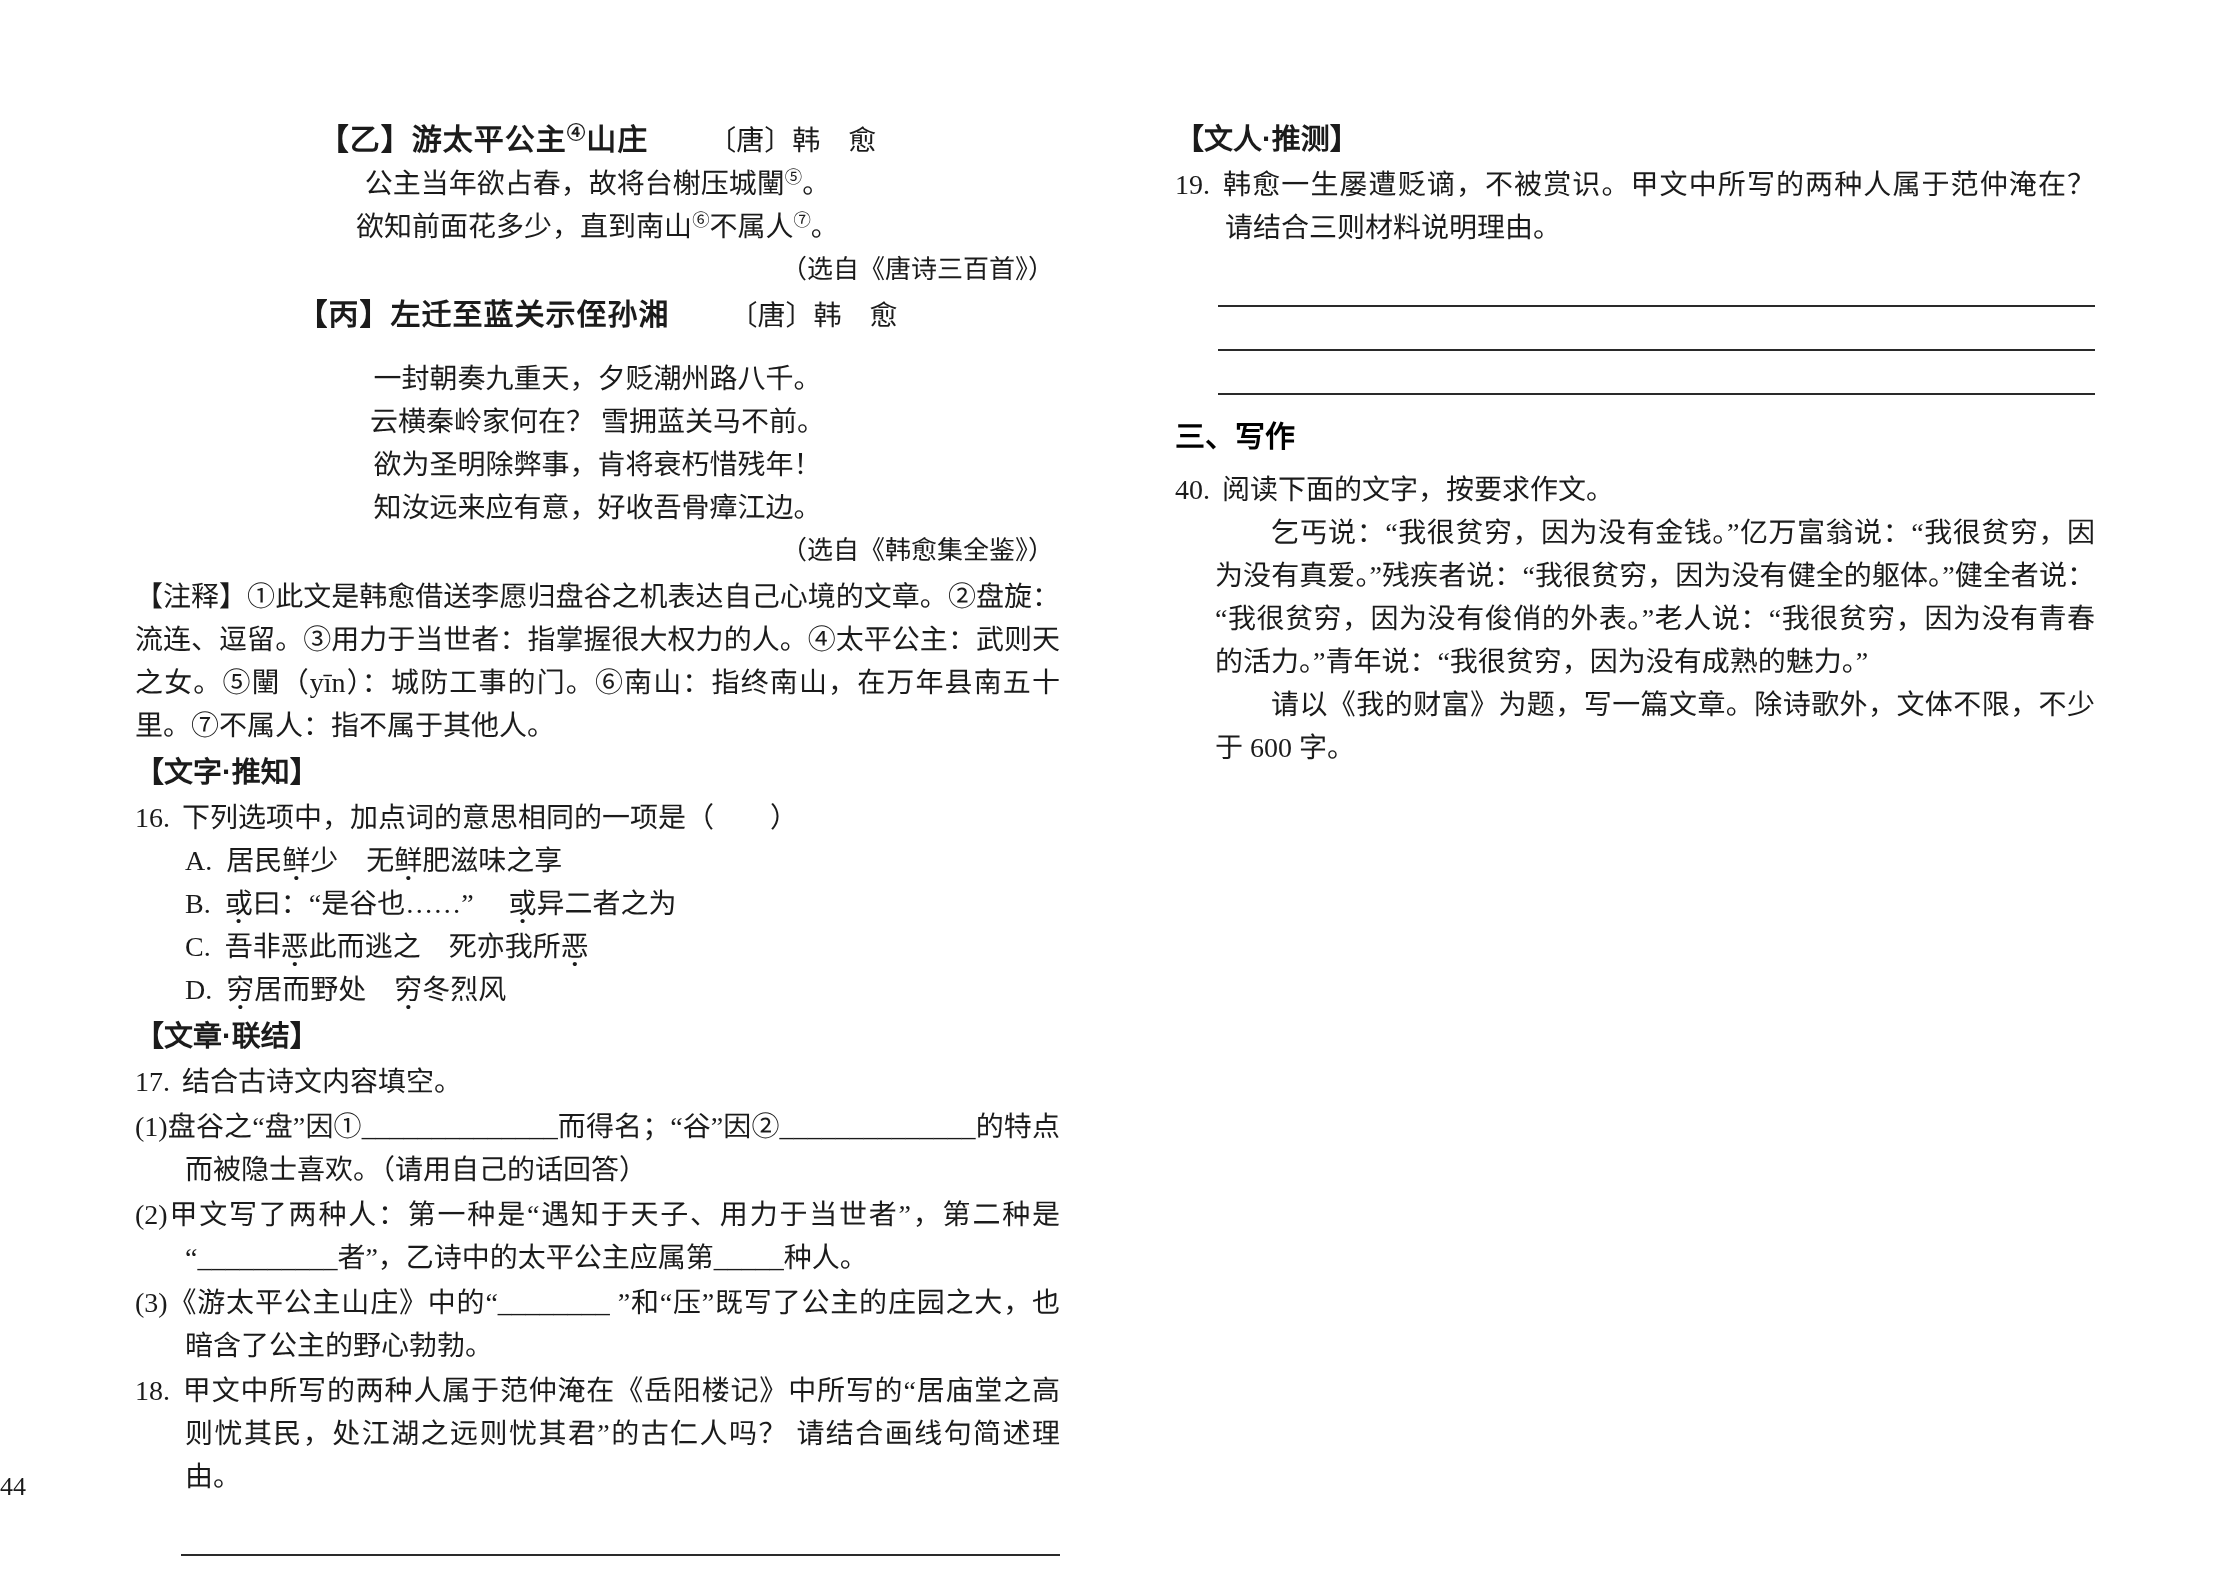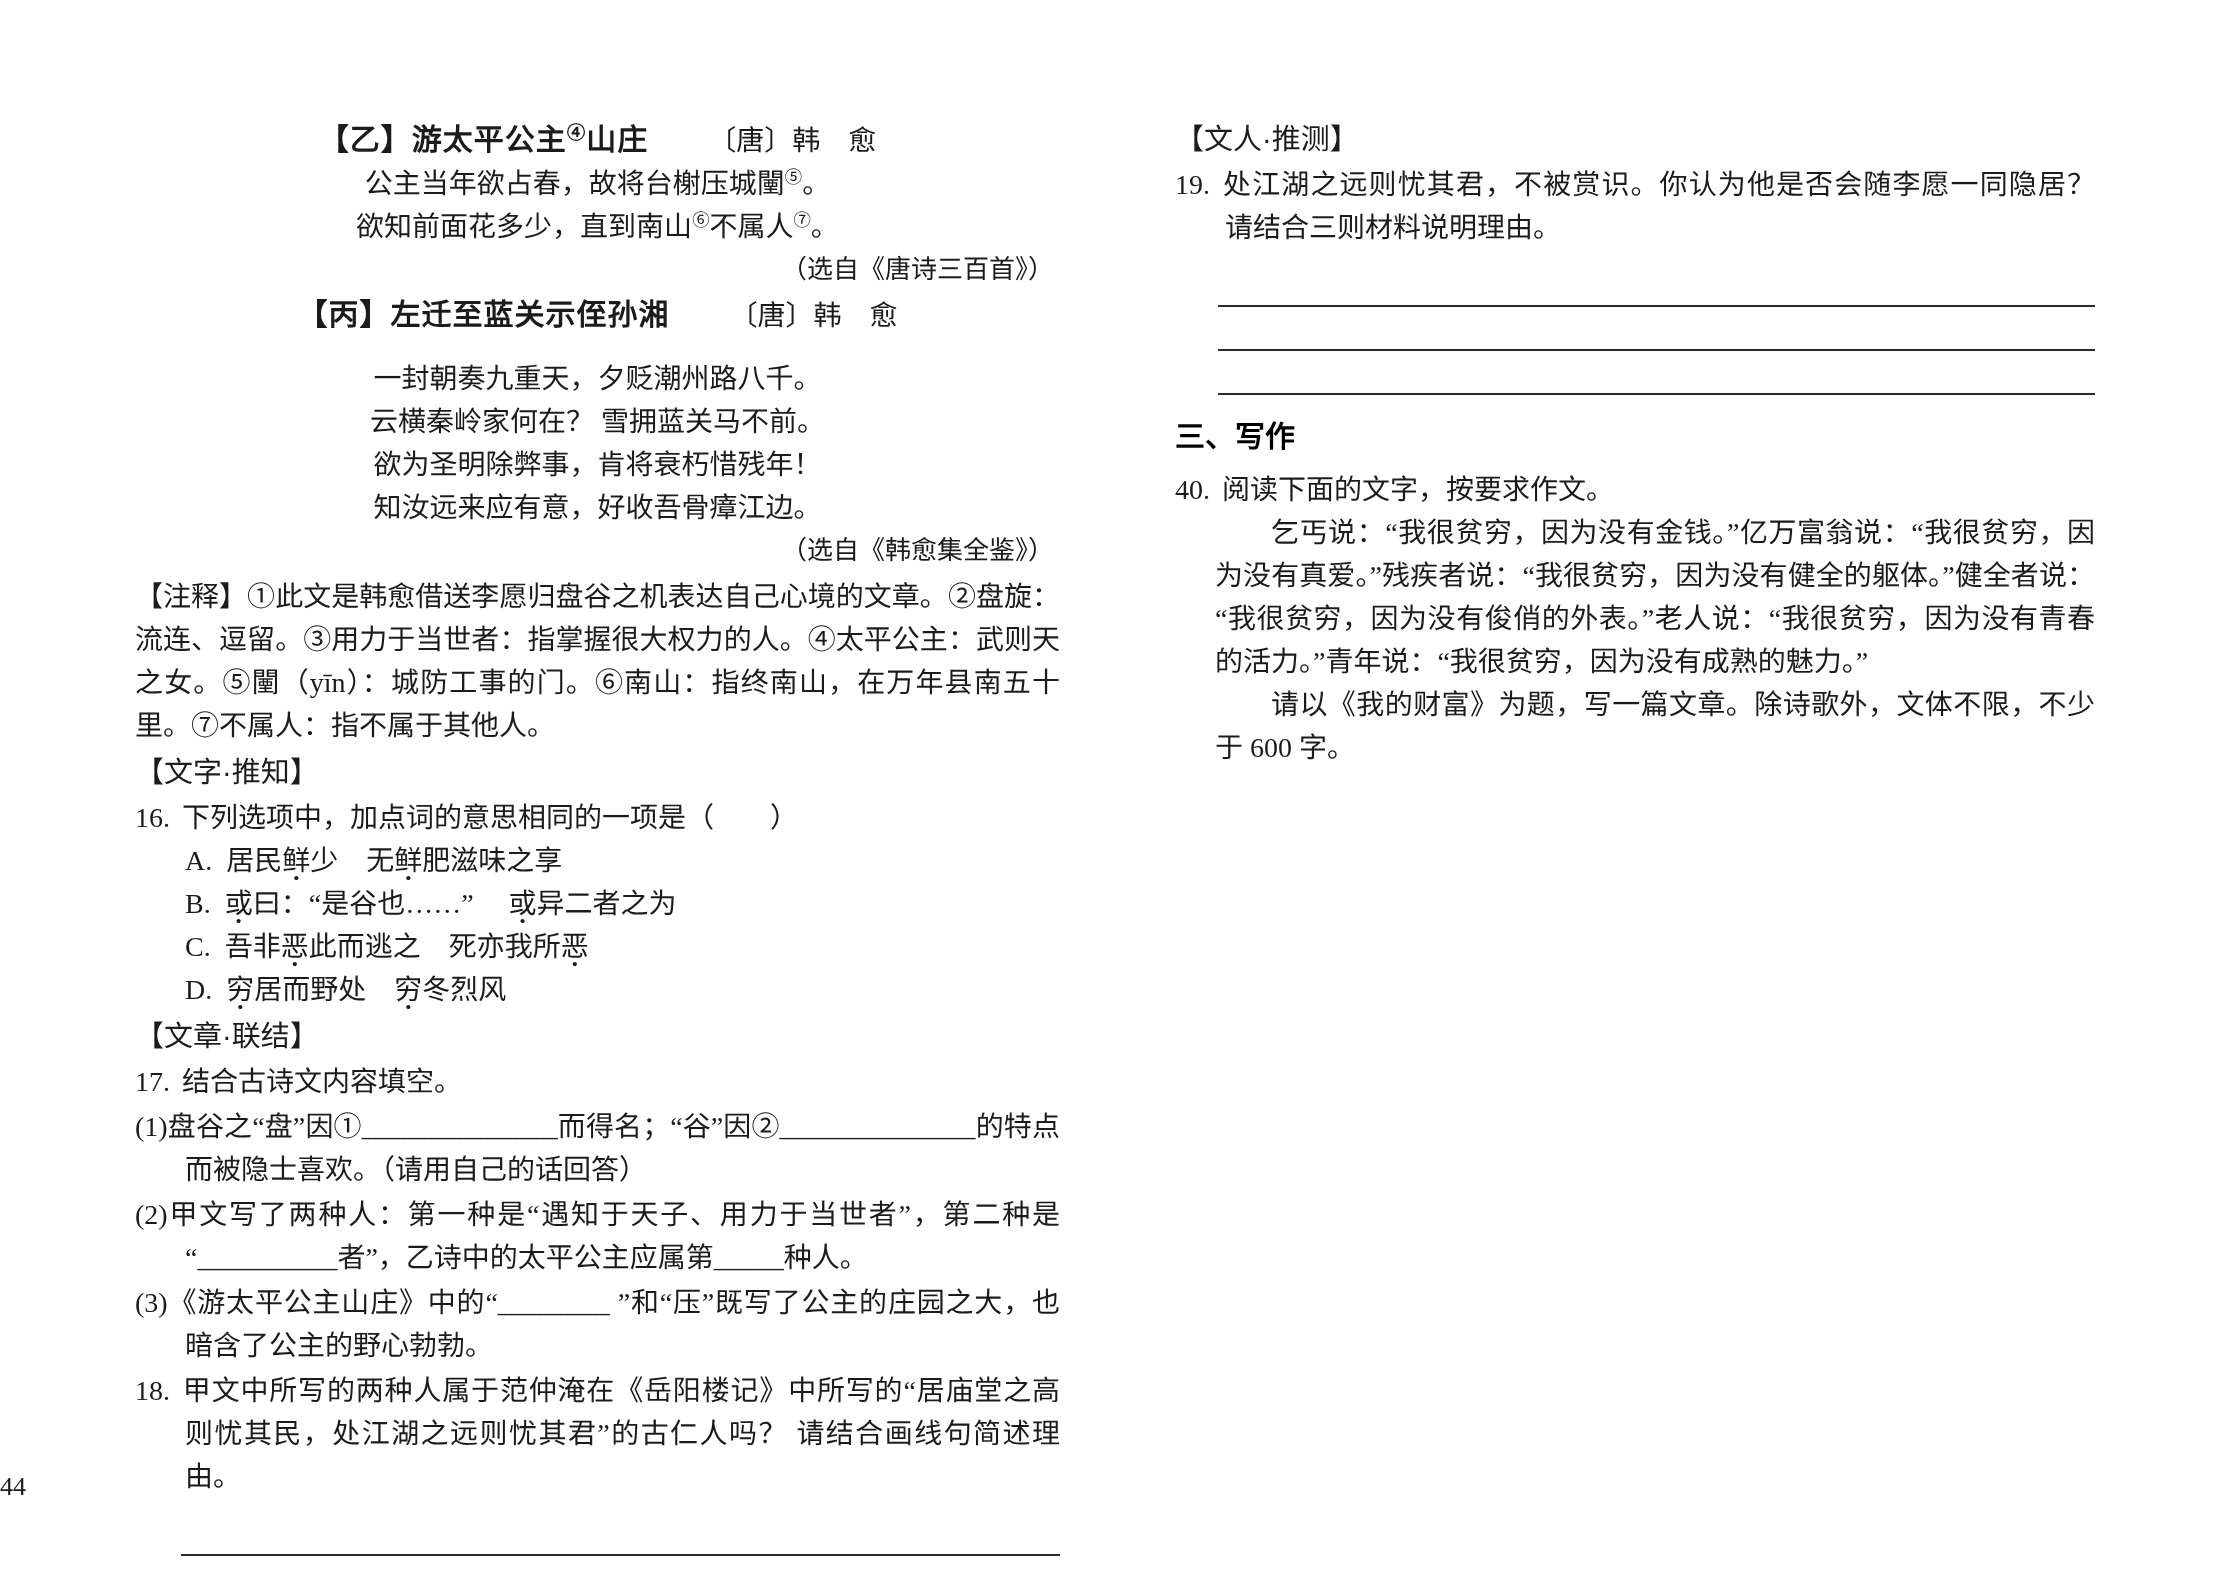--- a/index.html
+++ b/index.html
@@ -26,21 +26,21 @@
     letter-spacing: 1px;
   }
   .poem-author { font-size: 28px; margin-left: 60px; }
   .poem-line { text-align: center; }
   .poem-source { text-align: right; font-size: 26px; padding-right: 6px; }
 
   .notes { text-align: justify; margin-top: 3px; }
 
   .sec {
     font-family: "Liberation Sans", sans-serif;
-    font-weight: 400;
+    font-weight: 700;
     font-size: 29px;
     margin-top: 4px;
   }
   .sec-cyan {
     font-family: "Liberation Sans", sans-serif;
     font-weight: 700;
     font-size: 30px;
     margin-top: 20px;
   }
 
@@ -140,21 +140,21 @@
       <div class="answer-line"></div>
     </div>
 
   </div>
 
   <div class="col col-right">
 
     <div class="sec" style="margin-top:0;">【文人·推测】</div>
 
     <div class="q">
-      <span class="qnum">19.</span><span>处江湖之远则忧其君，不被赏识。你认为他是否会随李愿一同隐居？ 请结合三则材料说明理由。</span>
+      <span class="qnum">19.</span><span>韩愈一生屡遭贬谪，不被赏识。甲文中所写的两种人属于范仲淹在？ 请结合三则材料说明理由。</span>
     </div>
 
     <div class="answer-lines answer-lines-right">
       <div class="answer-line"></div>
       <div class="answer-line"></div>
       <div class="answer-line"></div>
     </div>
 
     <div class="sec-cyan" style="color: #000000;">三、写作</div>
 

